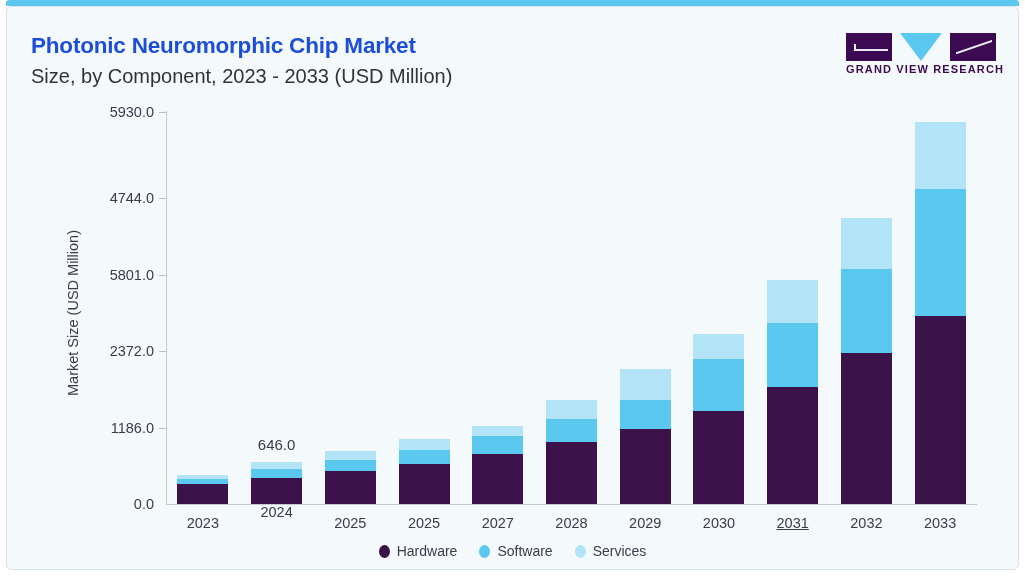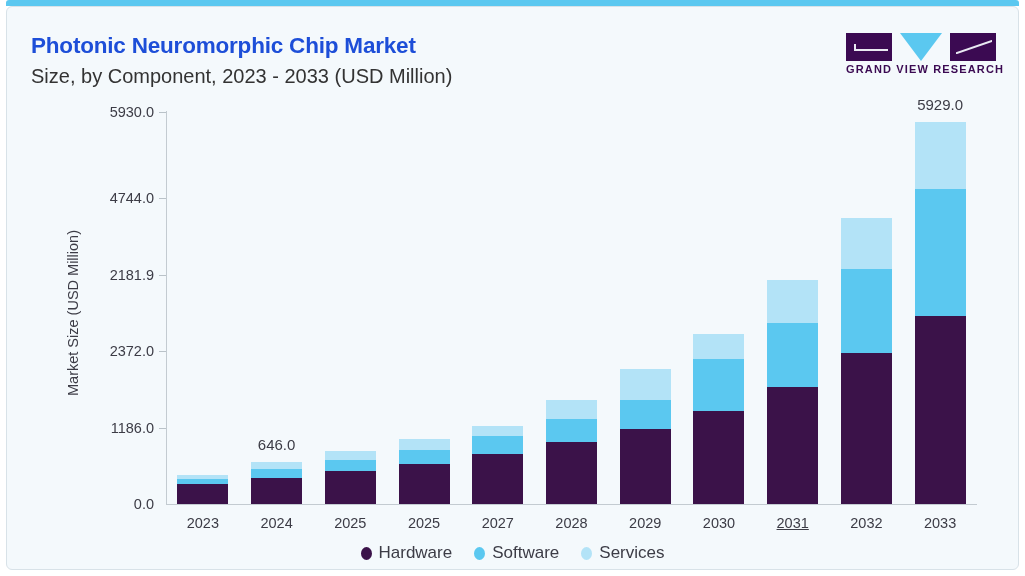--- a/index.html
+++ b/index.html
@@ -74,21 +74,21 @@
     position:absolute;width:120px;text-align:center;margin-left:-60px;
     font-size:14.5px;color:#3c3c46;white-space:nowrap;
   }
   
   #legend{
     position:absolute;left:0;right:0;top:536px;
     display:flex;justify-content:center;align-items:center;gap:22px;
   }
   .legend-item{display:flex;align-items:center;gap:7px;}
   .legend-dot{width:11px;height:13px;border-radius:50%;}
-  .legend-text{font-size:17px;color:#3c3c46;white-space:nowrap;}
+  .legend-text{font-size:14px;color:#3c3c46;white-space:nowrap;}
 </style>
 </head>
 <body>
 
 <div id="topbar"></div>
 
 <div id="frame">
 
   <div class="title">Photonic Neuromorphic Chip Market</div>
   <div class="subtitle">Size, by Component, 2023 - 2033 (USD Million)</div>
@@ -108,40 +108,40 @@
   </div>
 
   <div id="plot">
       <div class="axis-y" style="left: 159px; top: 104px; height: 394px;"></div>
       <div class="axis-x" style="left: 159px; top: 497px; width: 811px;"></div>
       <div class="ytick-label" style="top: 497px; left: 67px;">0.0</div>
       <div class="ytick-label" style="top: 420.6px; left: 67px;">1186.0</div>
       <div class="ytick-mark" style="left: 152px; top: 420.6px;"></div>
       <div class="ytick-label" style="top: 344.2px; left: 67px;">2372.0</div>
       <div class="ytick-mark" style="left: 152px; top: 344.2px;"></div>
-      <div class="ytick-label" style="top: 267.8px; left: 67px;">2181.9</div>
+      <div class="ytick-label" style="top: 267.8px; left: 67px;">5801.0</div>
       <div class="ytick-mark" style="left: 152px; top: 267.8px;"></div>
       <div class="ytick-label" style="top: 191.4px; left: 67px;">4744.0</div>
       <div class="ytick-mark" style="left: 152px; top: 191.4px;"></div>
       <div class="ytick-label" style="top: 105px; left: 67px;">5930.0</div>
       <div class="ytick-mark" style="left: 152px; top: 105px;"></div>
       <div class="ylabel" style="left: -17px; top: 298px;">Market Size (USD Million)</div>
       <div class="bar-group" style="left: 170.364px; bottom: 67px; width: 51px; height: 29.5035px;">
         <div class="seg" style="height: 19.6476px; bottom: 0px; background: rgb(59, 18, 73);"></div>
         <div class="seg" style="height: 5.47555px; bottom: 19.6476px; background: rgb(91, 200, 240);"></div>
         <div class="seg" style="height: 4.38044px; bottom: 25.1231px; background: rgb(179, 227, 247);"></div>
       </div>
       <div class="xtick-label" style="left: 195.864px; top: 508px;">2023</div>
       <div class="bar-group" style="left: 244.091px; bottom: 67px; width: 51px; height: 41.6142px;">
         <div class="seg" style="height: 25.7673px; bottom: 0px; background: rgb(59, 18, 73);"></div>
         <div class="seg" style="height: 9.01855px; bottom: 25.7673px; background: rgb(91, 200, 240);"></div>
         <div class="seg" style="height: 6.82833px; bottom: 34.7858px; background: rgb(179, 227, 247);"></div>
       </div>
       <div class="bar-value" style="left: 269.591px; top: 429.386px;">646.0</div>
-      <div class="xtick-label" style="left: 269.591px; top: 508px;">2024</div>
+      <div class="xtick-label" style="left: 269.591px; top: 497px;">2024</div>
       <div class="bar-group" style="left: 317.818px; bottom: 67px; width: 51px; height: 53.145px;">
         <div class="seg" style="height: 32.5312px; bottom: 0px; background: rgb(59, 18, 73);"></div>
         <div class="seg" style="height: 11.9174px; bottom: 32.5312px; background: rgb(91, 200, 240);"></div>
         <div class="seg" style="height: 8.69646px; bottom: 44.4486px; background: rgb(179, 227, 247);"></div>
       </div>
       <div class="xtick-label" style="left: 343.318px; top: 508px;">2025</div>
       <div class="bar-group" style="left: 391.545px; bottom: 67px; width: 51px; height: 65.1912px;">
         <div class="seg" style="height: 39.6172px; bottom: 0px; background: rgb(59, 18, 73);"></div>
         <div class="seg" style="height: 14.8162px; bottom: 39.6172px; background: rgb(91, 200, 240);"></div>
         <div class="seg" style="height: 10.7578px; bottom: 54.4334px; background: rgb(179, 227, 247);"></div>
@@ -181,21 +181,20 @@
         <div class="seg" style="height: 150.739px; bottom: 0px; background: rgb(59, 18, 73);"></div>
         <div class="seg" style="height: 84.3879px; bottom: 150.739px; background: rgb(91, 200, 240);"></div>
         <div class="seg" style="height: 50.5683px; bottom: 235.126px; background: rgb(179, 227, 247);"></div>
       </div>
       <div class="xtick-label" style="left: 859.409px; top: 508px;">2032</div>
       <div class="bar-group" style="left: 907.636px; bottom: 67px; width: 51px; height: 381.936px;">
         <div class="seg" style="height: 188.101px; bottom: 0px; background: rgb(59, 18, 73);"></div>
         <div class="seg" style="height: 127.226px; bottom: 188.101px; background: rgb(91, 200, 240);"></div>
         <div class="seg" style="height: 66.6084px; bottom: 315.327px; background: rgb(179, 227, 247);"></div>
       </div>
-      <div class="bar-value" style="left: 933.136px; top: 89.0644px;">5929.0</div>
       <div class="xtick-label" style="left: 933.136px; top: 508px;">2033</div>
     </div>
 
   <div id="legend">
       <div class="legend-item">
         <span class="legend-dot" style="background: rgb(59, 18, 73);"></span>
         <span class="legend-text">Hardware</span>
       </div>
       <div class="legend-item">
         <span class="legend-dot" style="background: rgb(91, 200, 240);"></span>

